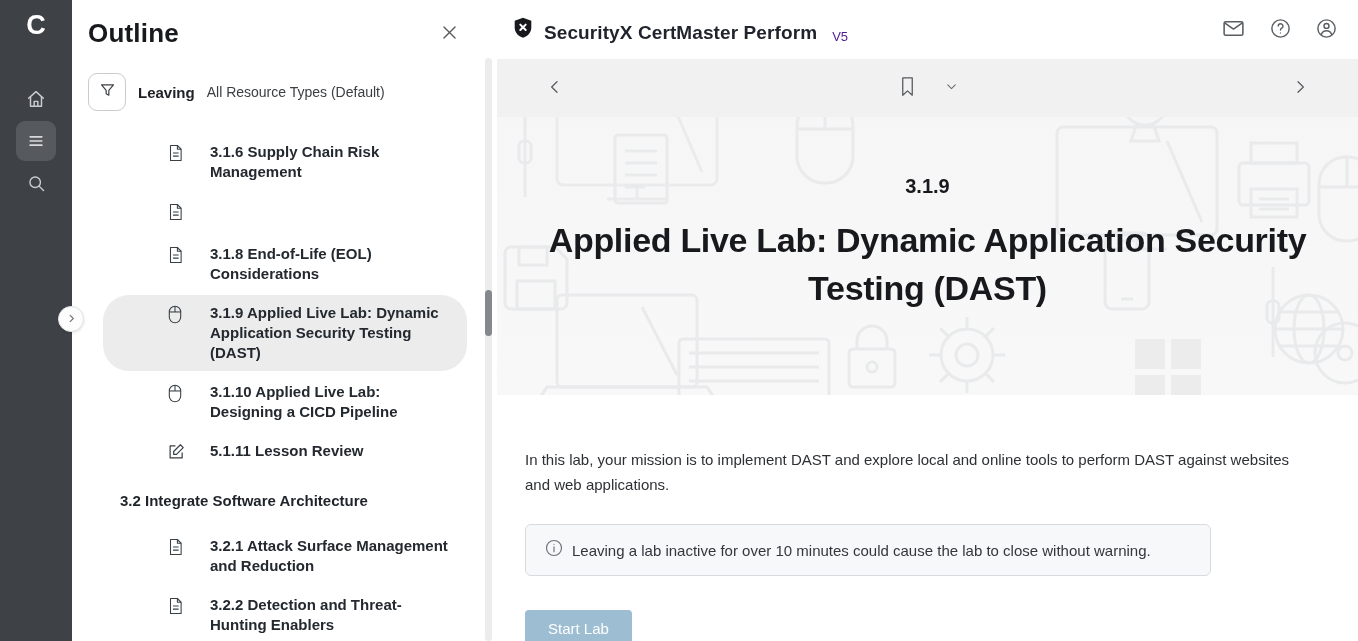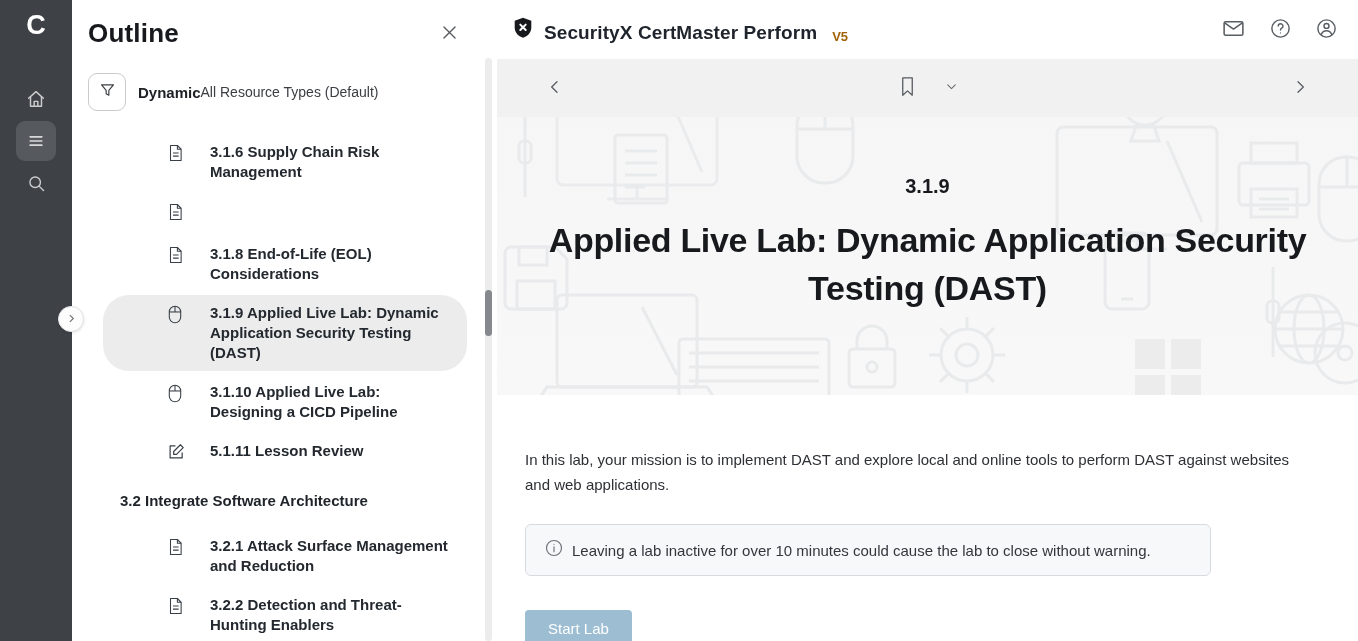--- a/index.html
+++ b/index.html
@@ -18,37 +18,37 @@
   .collapse-chip { position:absolute; left:58px; top:306px; width:26px; height:26px; border-radius:50%; background:#fdfdfd; border:1px solid #e3e4e6; box-shadow:0 1px 3px rgba(0,0,0,.12); display:flex; align-items:center; justify-content:center; cursor:pointer; z-index:30; }
 
   
   .outline { width:425px; background:#fff; height:100%; position:relative; flex-shrink:0; padding:0 30px 0 16px; }
   .outline-head { display:flex; align-items:flex-end; justify-content:space-between; padding-top:18px; }
   .outline-title { font-size:26px; font-weight:700; color:#17191d; letter-spacing:.2px; }
   .outline-close { border:none; background:transparent; cursor:pointer; padding:4px; margin-right:4px; }
   .filter-row { display:flex; align-items:center; margin-top:24px; }
   .filter-btn { width:38px; height:38px; border:1px solid #c9cbcd; border-radius:9px; background:#fff; display:flex; align-items:center; justify-content:center; cursor:pointer; flex-shrink:0; }
   .filter-showing { font-size:15px; font-weight:700; color:#202227; margin-left:12px; }
-  .filter-value { font-size:14px; color:#3b3e42; }
+  .filter-value { font-size:14px; color:#3b3e42; margin-left:12px; }
   .o-list { margin-top:23px; }
   .o-item { display:flex; align-items:flex-start; gap:25px; padding:8px 12px 8px 65px; margin:0 0 3px 15px; border-radius:8px; cursor:pointer; }
   .o-item.selected { background:#ececec;border-radius:26px; }
   .o-item .o-ic { width:17px; flex-shrink:0; margin-top:2px; }
   .o-item .o-label { font-size:15px; font-weight:700; color:#23292f; line-height:20px; }
   .o-item.section { padding:6px 8px 6px 17px; margin-top:13px; margin-bottom:11px; cursor:default; }
   .o-item.section .o-label { color:#1f242a; }
   .o-scroll-track { position:absolute; right:5px; top:58px; bottom:0; width:7px; background:#ececec; border-radius:4px; }
   .o-scroll-thumb { position:absolute; left:0; top:232px; width:7px; height:46px; background:#85898d; border-radius:4px; cursor:pointer; }
 
   
   .main { flex:1; height:100%; display:flex; flex-direction:column; background:#fff; min-width:0; }
   .main-head { height:59px; background:#fff; display:flex; align-items:center; padding:0 20px 0 14px; flex-shrink:0; }
   .brand { display:flex; align-items:flex-end; gap:9px; }
   .brand-title { font-size:19px; font-weight:700; color:#1f242c; letter-spacing:.1px; }
-  .brand-ver { font-size:13px; font-weight:700; color:#a16207; margin-left:6px; margin-top:3px; }
+  .brand-ver { font-size:13px; font-weight:400; color:#4c1d95; margin-left:6px; margin-top:3px; }
   .head-actions { margin-left:auto; display:flex; align-items:center; gap:23px; }
   .head-actions button { border:none; background:transparent; cursor:pointer; padding:0; display:flex; }
 
   .navbar { height:58px; background:#f1f1f2; display:flex; align-items:center; padding:0 44px; flex-shrink:0; }
   .nav-btn { border:none; background:transparent; cursor:pointer; display:flex; padding:6px; }
   .nav-center { margin:0 auto; display:flex; align-items:center; gap:16px; }
 
   .hero { height:278px; position:relative; background:linear-gradient(180deg,#f6f6f7 0%,#f8f8f9 100%); overflow:hidden; flex-shrink:0; }
   .hero-pattern { position:absolute; inset:0; }
   .hero-text { position:relative; text-align:center; padding-top:58px; }
@@ -118,21 +118,21 @@
     </div>
 
     <div class="filter-row">
       <button class="filter-btn">
         <span>
           <svg width="19" height="19" viewBox="0 0 24 24" fill="none" stroke="#3c4044" stroke-width="1.5" stroke-linejoin="round">
               <path d="M4.5 5h15l-5.8 6.8V18l-3.4-1.8v-4.4z"></path>
             </svg>
         </span>
       </button>
-      <span class="filter-showing">Dynamic</span>
+      <span class="filter-showing">Leaving</span>
       <span class="filter-value">All Resource Types (Default)</span>
     </div>
 
     <div class="o-list">
 
     <div class="o-item">
           <span class="o-ic"><svg width="15" height="18" viewBox="0 0 24 28" fill="none" stroke="#394047" stroke-width="1.7" stroke-linejoin="round">
               <path d="M4 2h11l6 6v18H4z"></path>
               <path d="M15 2v6h6"></path>
               <path d="M8 14h9M8 19h9"></path>

